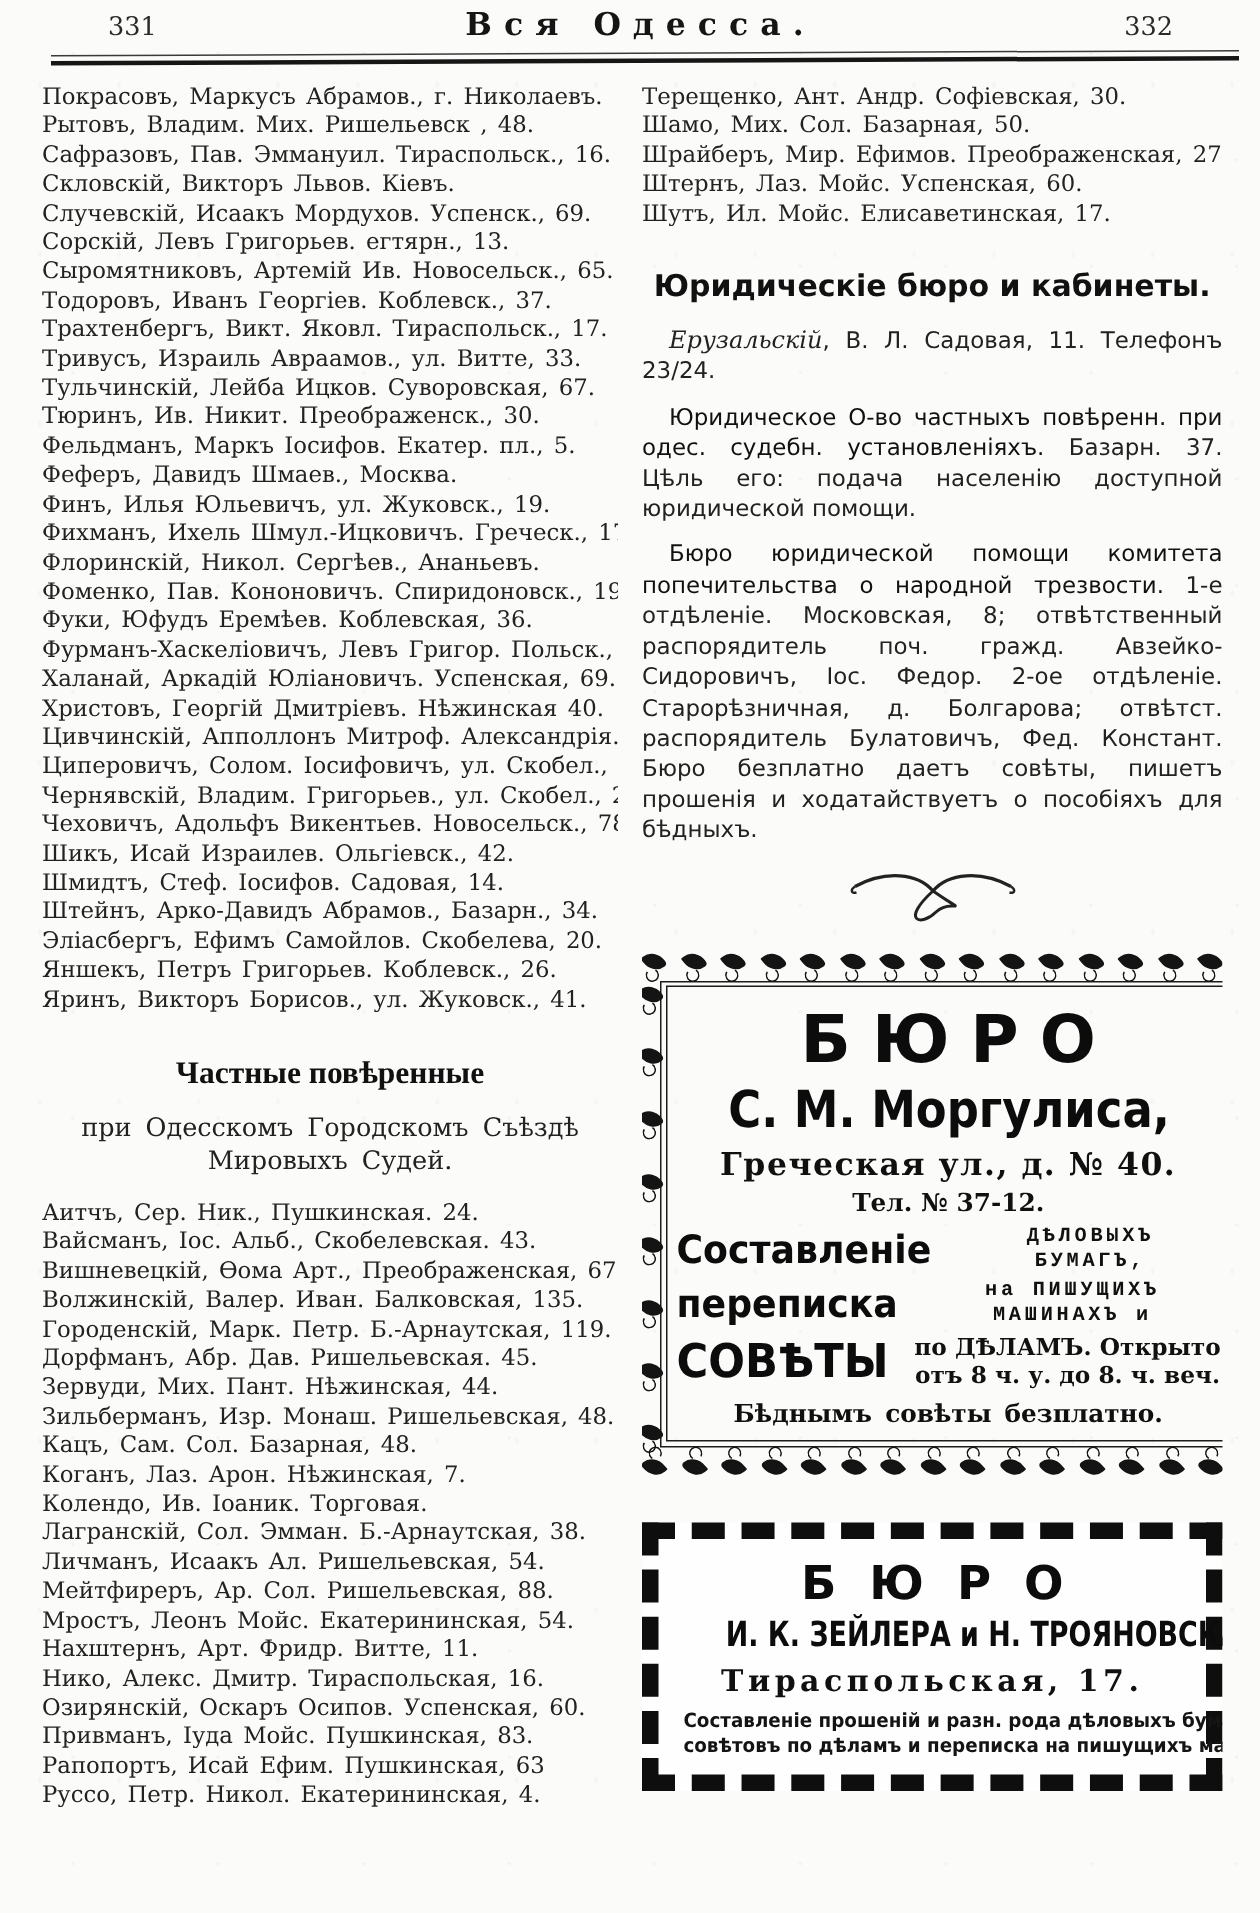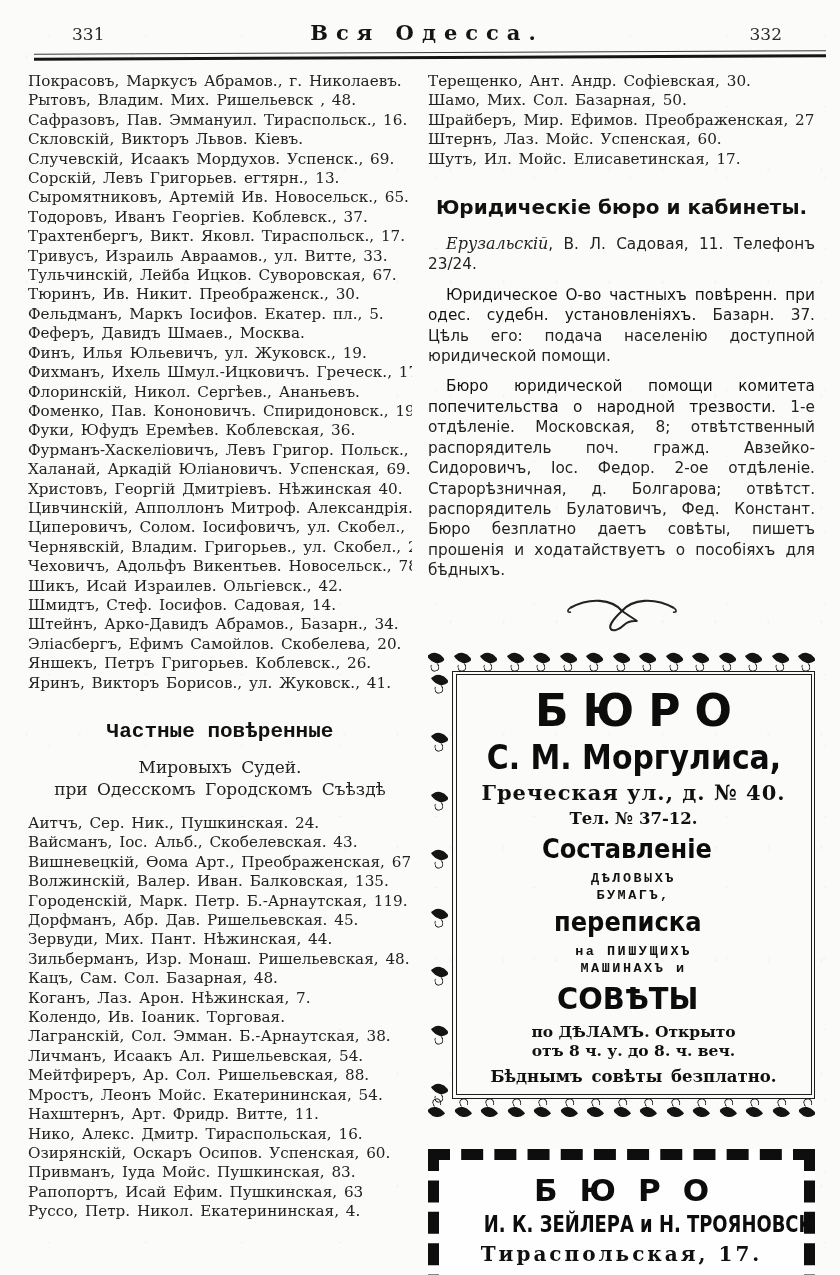--- a/index.html
+++ b/index.html
@@ -5,51 +5,51 @@
   html,body{margin:0;padding:0;}
   body{
     width:840px;height:1275px;overflow:hidden;position:relative;
     background:#fbfbf9;
     background-image:radial-gradient(rgba(0,0,0,0.035) 1px, transparent 1.2px),
                      radial-gradient(rgba(0,0,0,0.025) 1px, transparent 1.2px);
     background-size:97px 71px, 53px 113px;
     color:#1e1e1e;
     font-family:"DejaVu Serif", serif;
   }
-  .page-header{display:flex;justify-content:space-between;align-items:baseline;padding:20px 58px 0 72px;}
+  .page-header{display:flex;justify-content:space-between;align-items:baseline;padding:3px 58px 0 72px;}
   .page-num{font-size:17px;color:#2a2a2a;}
   .page-title{font-size:21px;font-weight:bold;letter-spacing:8px;color:#151515;}
   .header-rule{margin:7px 14px 0 34px;height:3px;border-top:1.5px solid #3a3a3a;border-bottom:3px solid #161616;transform:rotate(-0.25deg);}
   .columns{display:flex;gap:16px;padding:13px 15px 0 28px;}
   .col{overflow:hidden;}
   .col-left{width:384px;}
   .col-right{width:387px;}
   .entry{font-size:15.2px;line-height:19.4px;white-space:nowrap;word-spacing:2px;color:#222;}
-  .sec-title{font-family:Liberation Mono, monospace;font-weight:bold;font-size:21px;text-align:center;margin:27px 0 13px;color:#111;}
+  .sec-title{font-family:Liberation Serif, serif;font-weight:bold;font-size:21px;text-align:center;margin:27px 0 13px;color:#111;}
   .sec-sub{text-align:center;font-size:17px;line-height:22px;word-spacing:4px;color:#222;margin-bottom:14px;}
   .sec-title-right{font-family:"DejaVu Sans", sans-serif;font-weight:bold;font-size:20px;text-align:center;margin:26px 0 15px;color:#111;}
   .para{font-family:"DejaVu Sans", sans-serif;font-size:15.3px;line-height:20.4px;text-align:justify;text-indent:18px;margin:0 0 10px;color:#222;}
   .lead-italic{font-family:"DejaVu Serif", serif;font-style:italic;font-size:16px;}
   .lead-bold{font-weight:normal;color:#111;}
   .divider{display:flex;justify-content:center;margin:14px 0 10px;}
   
   .ad1{margin-top:12px;}
   .orn-row{display:flex;justify-content:space-between;align-items:center;height:26px;padding:0 2px;}
   .orn-col{display:flex;flex-direction:column;justify-content:space-between;align-items:center;width:24px;padding:2px 0;}
   .leaf{display:inline-block;position:relative;width:12px;height:14px;background:#141414;border-radius:5% 95% 25% 95%;transform:rotate(-38deg);}
   .leaf::after{content:"";position:absolute;left:-5px;top:9px;width:7px;height:7px;border:1.5px solid #141414;border-radius:50%;border-top-color:transparent;transform:rotate(25deg);}
   .orn-row.bottom .leaf{transform:rotate(140deg);}
   .ad1-mid{display:flex;align-items:stretch;}
   .ad1-frame{flex:1;border:1.5px solid #1c1c1c;padding:2.5px;}
   .ad1-frame-inner{border:1px solid #1c1c1c;padding:8px 6px 8px;height:100%;box-sizing:border-box;}
   .ad1-t1{font-family:"DejaVu Sans", sans-serif;font-weight:bold;font-size:44px;letter-spacing:14px;text-align:center;color:#0c0c0c;line-height:48px;margin-top:4px;text-indent:14px;}
   .ad1-t2{font-family:"DejaVu Sans", sans-serif;font-weight:bold;font-size:34px;text-align:center;color:#0c0c0c;line-height:44px;transform:scaleX(0.88);transform-origin:center;white-space:nowrap;}
   .ad1-t3{font-weight:bold;font-size:21px;text-align:center;letter-spacing:1px;line-height:28px;color:#101010;}
   .ad1-t4{font-weight:bold;font-size:16.5px;text-align:center;line-height:24px;color:#101010;}
-  .svc-row{display:flex;align-items:center;gap:7px;margin:3px 0;flex-direction:column;}
+  .svc-row{display:flex;align-items:center;gap:7px;margin:3px 0;}
   .svc-left{font-family:"DejaVu Sans", sans-serif;font-weight:bold;color:#0c0c0c;font-size:26px;white-space:nowrap;transform:scaleX(0.93);transform-origin:left center;}
   .svc-left.big{font-size:31px;}
   .svc-right{flex:1;text-align:center;font-family:Liberation Mono, monospace;font-weight:bold;font-size:13.5px;letter-spacing:2.5px;line-height:16.5px;color:#111;white-space:nowrap;}
   .svc-right.plain{font-family:"DejaVu Serif", serif;font-size:15.5px;letter-spacing:0;line-height:18.5px;}
   .ad1-footer{font-weight:bold;font-size:16.5px;text-align:center;margin-top:7px;color:#101010;word-spacing:3px;}
   
   .ad2{margin-top:24px;border:11px dashed #0e0e0e;background:#fefefe;padding:12px 6px 10px;}
   .ad2-t1{font-family:"DejaVu Sans", sans-serif;font-weight:bold;font-size:31px;letter-spacing:22px;text-align:center;text-indent:22px;color:#0c0c0c;line-height:36px;}
   .ad2-t2{font-family:"DejaVu Sans", sans-serif;font-weight:bold;font-size:23px;text-align:center;color:#0c0c0c;line-height:32px;transform:scaleX(0.78);transform-origin:center;white-space:nowrap;}
   .ad2-t3{font-weight:bold;font-size:20px;letter-spacing:3px;text-align:center;line-height:28px;color:#101010;}
@@ -97,22 +97,22 @@
         <div class="entry">Чеховичъ, Адольфъ Викентьев. Новосельск., 78.</div>
         <div class="entry">Шикъ, Исай Израилев. Ольгіевск., 42.</div>
         <div class="entry">Шмидтъ, Стеф. Іосифов. Садовая, 14.</div>
         <div class="entry">Штейнъ, Арко-Давидъ Абрамов., Базарн., 34.</div>
         <div class="entry">Эліасбергъ, Ефимъ Самойлов. Скобелева, 20.</div>
         <div class="entry">Яншекъ, Петръ Григорьев. Коблевск., 26.</div>
         <div class="entry">Яринъ, Викторъ Борисов., ул. Жуковск., 41.</div>
       </div>
     <div class="sec-title">Частные повѣренные</div>
     <div class="sec-sub">
+      <div>при Одесскомъ Городскомъ Съѣздѣ</div>
       <div>Мировыхъ Судей.</div>
-      <div>при Одесскомъ Городскомъ Съѣздѣ</div>
     </div>
     <div>
         <div class="entry">Аитчъ, Сер. Ник., Пушкинская. 24.</div>
         <div class="entry">Вайсманъ, Іос. Альб., Скобелевская. 43.</div>
         <div class="entry">Вишневецкій, Ѳома Арт., Преображенская, 67.</div>
         <div class="entry">Волжинскій, Валер. Иван. Балковская, 135.</div>
         <div class="entry">Городенскій, Марк. Петр. Б.-Арнаутская, 119.</div>
         <div class="entry">Дорфманъ, Абр. Дав. Ришельевская. 45.</div>
         <div class="entry">Зервуди, Мих. Пант. Нѣжинская, 44.</div>
         <div class="entry">Зильберманъ, Изр. Монаш. Ришельевская, 48.</div>

